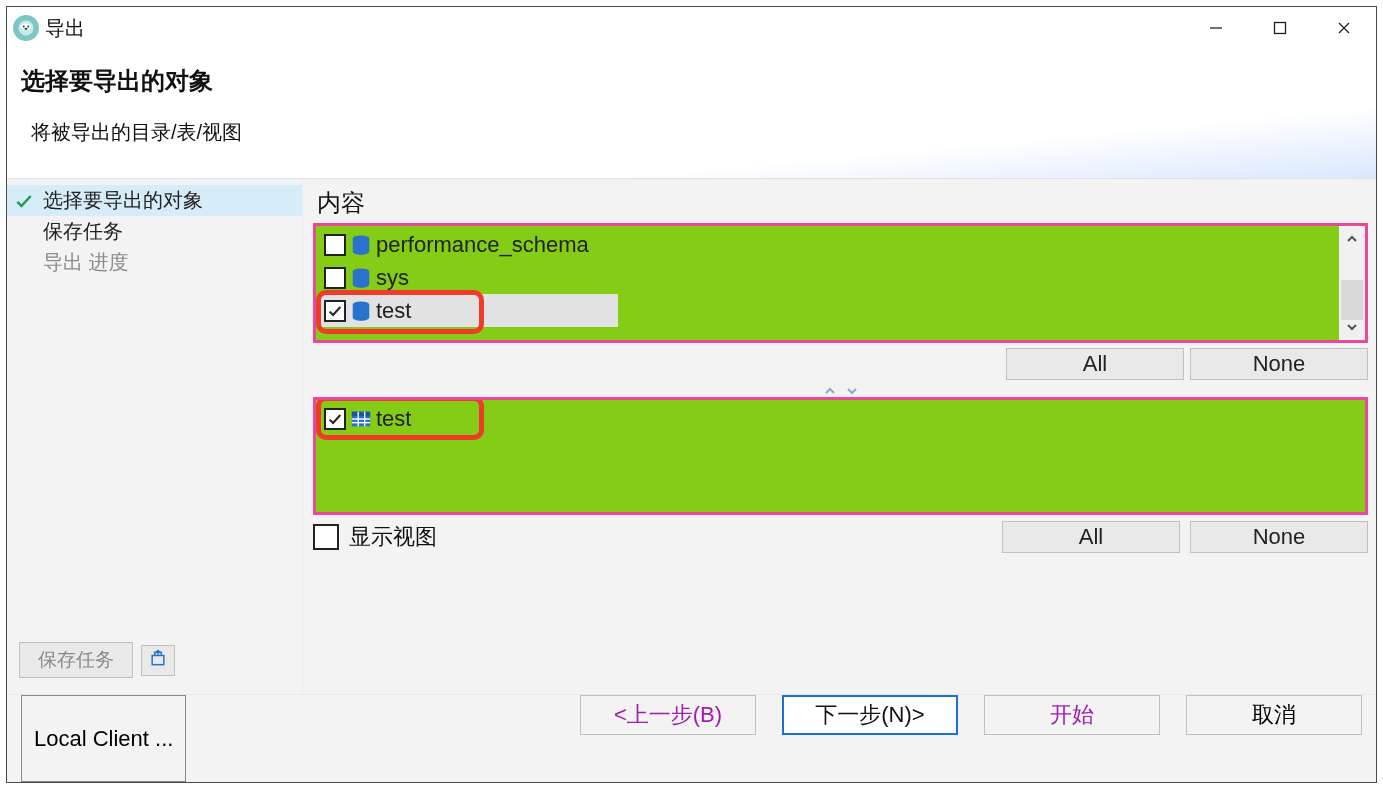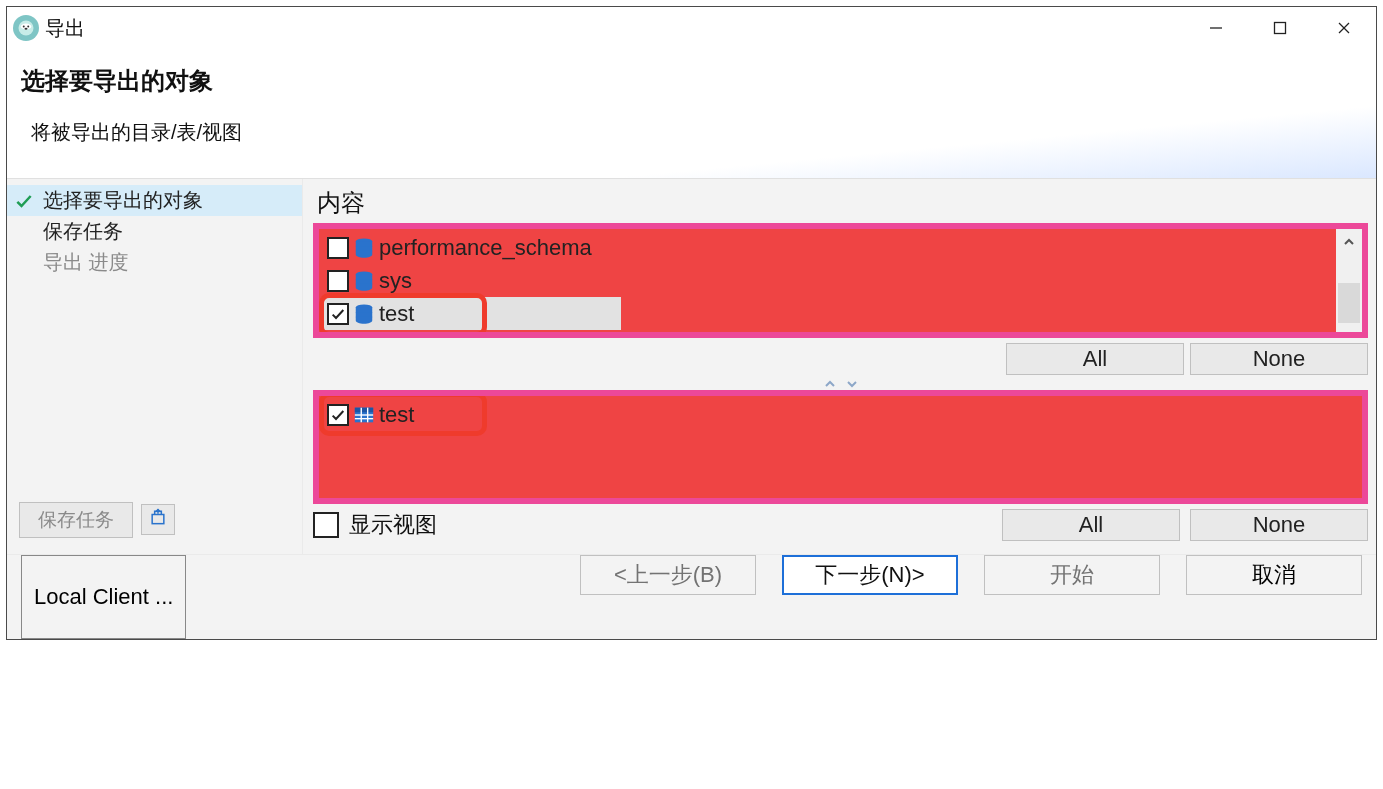--- a/index.html
+++ b/index.html
@@ -6,21 +6,21 @@
   html, body { margin: 0; padding: 0; }
   body {
     font-family: "Microsoft YaHei", "Segoe UI", Tahoma, sans-serif;
     font-size: 14px;
     background: #fff;
     color: #111;
     padding: 6px;
   }
   .window {
     width: 1371px;
-    height: 634px;
+    height: 777px;
     border: 1px solid #4a4a4a;
     background: #fff;
     display: flex;
     flex-direction: column;
   }
   
   .titlebar {
     display: flex;
     align-items: center;
     height: 42px;
@@ -105,22 +105,22 @@
   
   .main {
     flex: 1 1 auto;
     padding: 8px 8px 8px 10px;
     display: flex; flex-direction: column;
     min-height: 0;
     background: #f3f3f3;
   }
   .section-label { font-size: 24px; margin: 0 0 4px 4px; }
   .list-box {
-    background: #ef4444;
-    border: 6px solid #ec4899;
+    background: #84cc16;
+    border: 3px solid #ec4899;
     position: relative;
     overflow: hidden;
     text-align: right;
   }
   .db-list { height: 120px; }
   .table-list { height: 118px; margin-top: 0; }
   .list-scroll {
     position: absolute; right: 0; top: 0; bottom: 0; width: 26px;
     background: #f0f0f0;
     display: flex; flex-direction: column; align-items: stretch;
@@ -184,21 +184,21 @@
   }
   .bottom-bar .spacer { flex: 1; }
   .wizard-btn {
     min-width: 176px; height: 40px;
     font-size: 22px;
     border: 1px solid #c0c0c0;
     background: #f3f3f3;
     font-family: inherit;
     display: inline-flex; align-items: center; justify-content: center;
   }
-  .wizard-btn.disabled { color: #737373; }
+  .wizard-btn.disabled { color: #a21caf; }
   .wizard-btn.primary { border: 2px solid #1d6fd8; background: #fff; color: #111; }
   .local-client-btn {
     font-size: 22px; padding: 2px 12px;
     border: 1px solid #888; background: #f3f3f3; font-family: inherit;
   }
   .chk-standalone {
     width: 26px; height: 26px; border: 2px solid #222; display:inline-flex; align-items:center; justify-content:center; background:#fff;
   }
 </style>
 </head>

